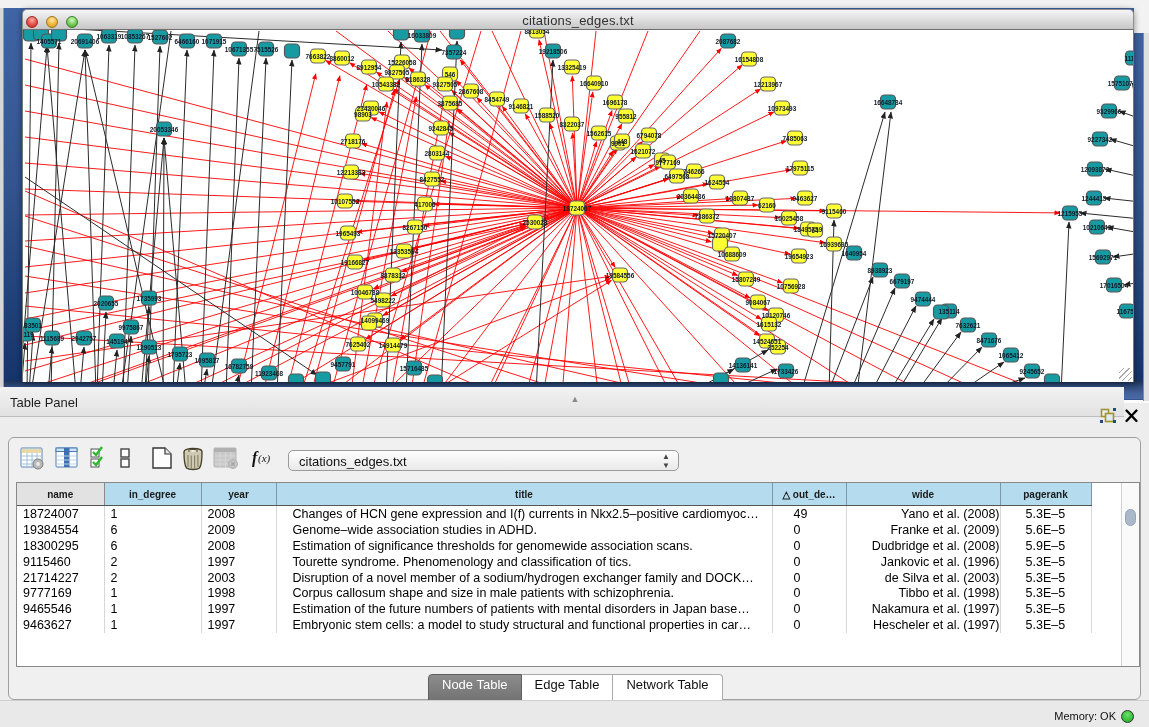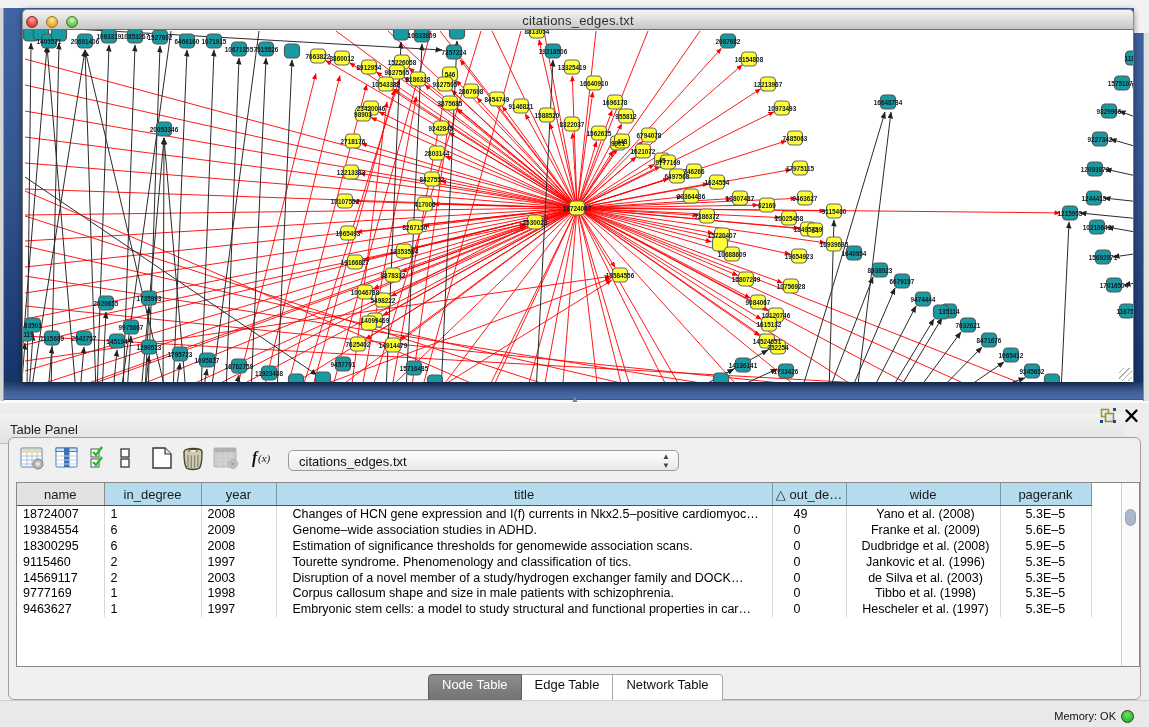--- a/index.html
+++ b/index.html
@@ -23,21 +23,21 @@
  font-size:13px;color:#303030;letter-spacing:.2px}
 .tl{top:15.5px;width:12px;height:12px;border-radius:50%;box-sizing:border-box}
 #tl-r{left:26px;background:radial-gradient(circle at 50% 30%,#ffb0a8 0%,#ee6d67 35%,#d93f38 70%,#b22e28 100%);border:1px solid #9a2b26}
 #tl-y{left:46px;background:radial-gradient(circle at 50% 30%,#ffe9b0 0%,#f5c152 40%,#e8a629 75%,#c18215 100%);border:1px solid #9e7817}
 #tl-g{left:66px;background:radial-gradient(circle at 50% 30%,#d2f5c0 0%,#8ed873 40%,#5cb643 75%,#3f9428 100%);border:1px solid #3c8426}
 #content{left:22px;top:30px;width:1112px;height:352px;background:#fff;
  border-left:1px solid #777;border-right:1px solid #777;box-sizing:border-box;overflow:hidden}
 #grip{right:1px;bottom:1px;width:13px;height:13px;position:absolute;
  background:repeating-linear-gradient(135deg,transparent 0 3px,#aaa 3px 4px)}
 
-#panelhead{left:0;top:414px;width:1124px;height:30px;
+#panelhead{left:0;top:387px;width:1124px;height:30px;
  background:linear-gradient(#f2f2f2,#e2e2e2);border-bottom:1px solid #bdbdbd;box-sizing:border-box}
 #panelhead .t{position:absolute;left:10px;top:8px;font-size:13px;color:#1d1d1d}
 #notch{left:569px;top:396px;width:12px;height:6px;font-size:9px;color:#888;text-align:center;line-height:6px}
 #bigpanel{left:8px;top:437px;width:1133px;height:263px;background:#f0f0f0;
  border:1px solid #9f9f9f;border-radius:6px;box-sizing:border-box}
 #statusbar{left:0;top:700px;width:1149px;height:27px;background:#e9e9e9;border-top:1px solid #cfcfcf;box-sizing:border-box}
 #mem{right:33px;top:710px;font-size:11px;color:#111;position:absolute}
 #memdot{right:15px;top:710px;width:13px;height:13px;border-radius:50%;position:absolute;
  background:radial-gradient(circle at 50% 35%,#6fe06f,#2dbb2d 70%);border:1px solid #333;box-sizing:border-box}
 
@@ -47,26 +47,26 @@
  background:linear-gradient(#fefefe,#e9e9e9);box-sizing:border-box}
 #dd .t{position:absolute;left:10px;top:3px;font-size:13px;color:#111}
 #dd .ar{position:absolute;right:8px;top:1px;font-size:8px;color:#444;line-height:9px}
 
 #tablebox{left:16px;top:482px;width:1124px;height:185px;background:#fff;
  border:1px solid #888;box-sizing:border-box;overflow:hidden}
 table{border-collapse:collapse;table-layout:fixed;width:1074px;font-size:13px}
 col.w0{width:87px}col.w1{width:97px}col.w2{width:75px}col.w3{width:496px}
 col.w4{width:74px}col.w5{width:154px}col.w6{width:91px}
 thead th{height:22px;background:#b4dcee;border-right:1px solid #7d97a6;border-bottom:1px solid #555;
- font-weight:normal;font-size:13px;color:#1b1b1b;padding:0}
+ font-weight:bold;font-size:10px;color:#1b1b1b;padding:0}
 thead th.g{background:#e2e2e2;border-right:1px solid #8a8a8a}
 tbody td{height:15.9px;padding:0 0 0 6px;border-right:1px solid #d7d7d7;color:#000;
  white-space:nowrap;overflow:hidden;font-size:12.5px}
 tbody td.c3{padding-left:16px}
-tbody td.c5{text-align:center;padding:0 0 0 5px}
+tbody td.c5{text-align:right;padding:0 0 0 5px}
 tbody td.c4{padding-left:21px}
 tbody td.c6{padding-left:25px}
 
 #vscroll{left:1121px;top:483px;width:18px;height:183px;position:absolute;background:#fafafa;border-left:1px solid #d0d0d0;box-sizing:border-box}
 #vthumb{position:absolute;left:2.5px;top:26px;width:11px;height:17px;border-radius:6px;background:#a9b8ca;border:1px solid #93a5ba;box-sizing:border-box}
 
 #tabs{left:428px;top:674px;height:20px;position:absolute;display:flex;font-size:13px}
 .tab{height:32px;line-height:20px;padding:0 13px;background:#fff;border:1px solid #a9a9a9;border-left:none;box-sizing:border-box;color:#111}
 .tab.first{border-left:1px solid #8a8a8a;border-radius:4px 0 0 4px;
  background:linear-gradient(#8c8c8c,#6e6e6e);color:#fff;border-color:#5f5f5f}
@@ -725,38 +725,47 @@
 <tr>
           <td class="c0">9115460</td>
           <td class="c1">2</td>
           <td class="c2">1997</td>
           <td class="c3">Tourette syndrome. Phenomenology and classification of tics.</td>
           <td class="c4">0</td>
           <td class="c5">Jankovic et al. (1996)</td>
           <td class="c6">5.3E–5</td>
         </tr>
 <tr>
-          <td class="c0">14569117</td>
+          <td class="c0">21714227</td>
           <td class="c1">2</td>
           <td class="c2">2003</td>
-          <td class="c3">Disruption of a novel member of a study/hydrogen exchanger family and DOCK…</td>
+          <td class="c3">Disruption of a novel member of a sodium/hydrogen exchanger family and DOCK…</td>
           <td class="c4">0</td>
           <td class="c5">de Silva et al. (2003)</td>
           <td class="c6">5.3E–5</td>
         </tr>
 <tr>
           <td class="c0">9777169</td>
           <td class="c1">1</td>
           <td class="c2">1998</td>
           <td class="c3">Corpus callosum shape and size in male patients with schizophrenia.</td>
           <td class="c4">0</td>
           <td class="c5">Tibbo et al. (1998)</td>
           <td class="c6">5.3E–5</td>
         </tr>
 <tr>
+          <td class="c0">9465546</td>
+          <td class="c1">1</td>
+          <td class="c2">1997</td>
+          <td class="c3">Estimation of the future numbers of patients with mental disorders in Japan base…</td>
+          <td class="c4">0</td>
+          <td class="c5">Nakamura et al. (1997)</td>
+          <td class="c6">5.3E–5</td>
+        </tr>
+<tr>
           <td class="c0">9463627</td>
           <td class="c1">1</td>
           <td class="c2">1997</td>
           <td class="c3">Embryonic stem cells: a model to study structural and functional properties in car…</td>
           <td class="c4">0</td>
           <td class="c5">Hescheler et al. (1997)</td>
           <td class="c6">5.3E–5</td>
         </tr>
 </tbody>
 </table>

